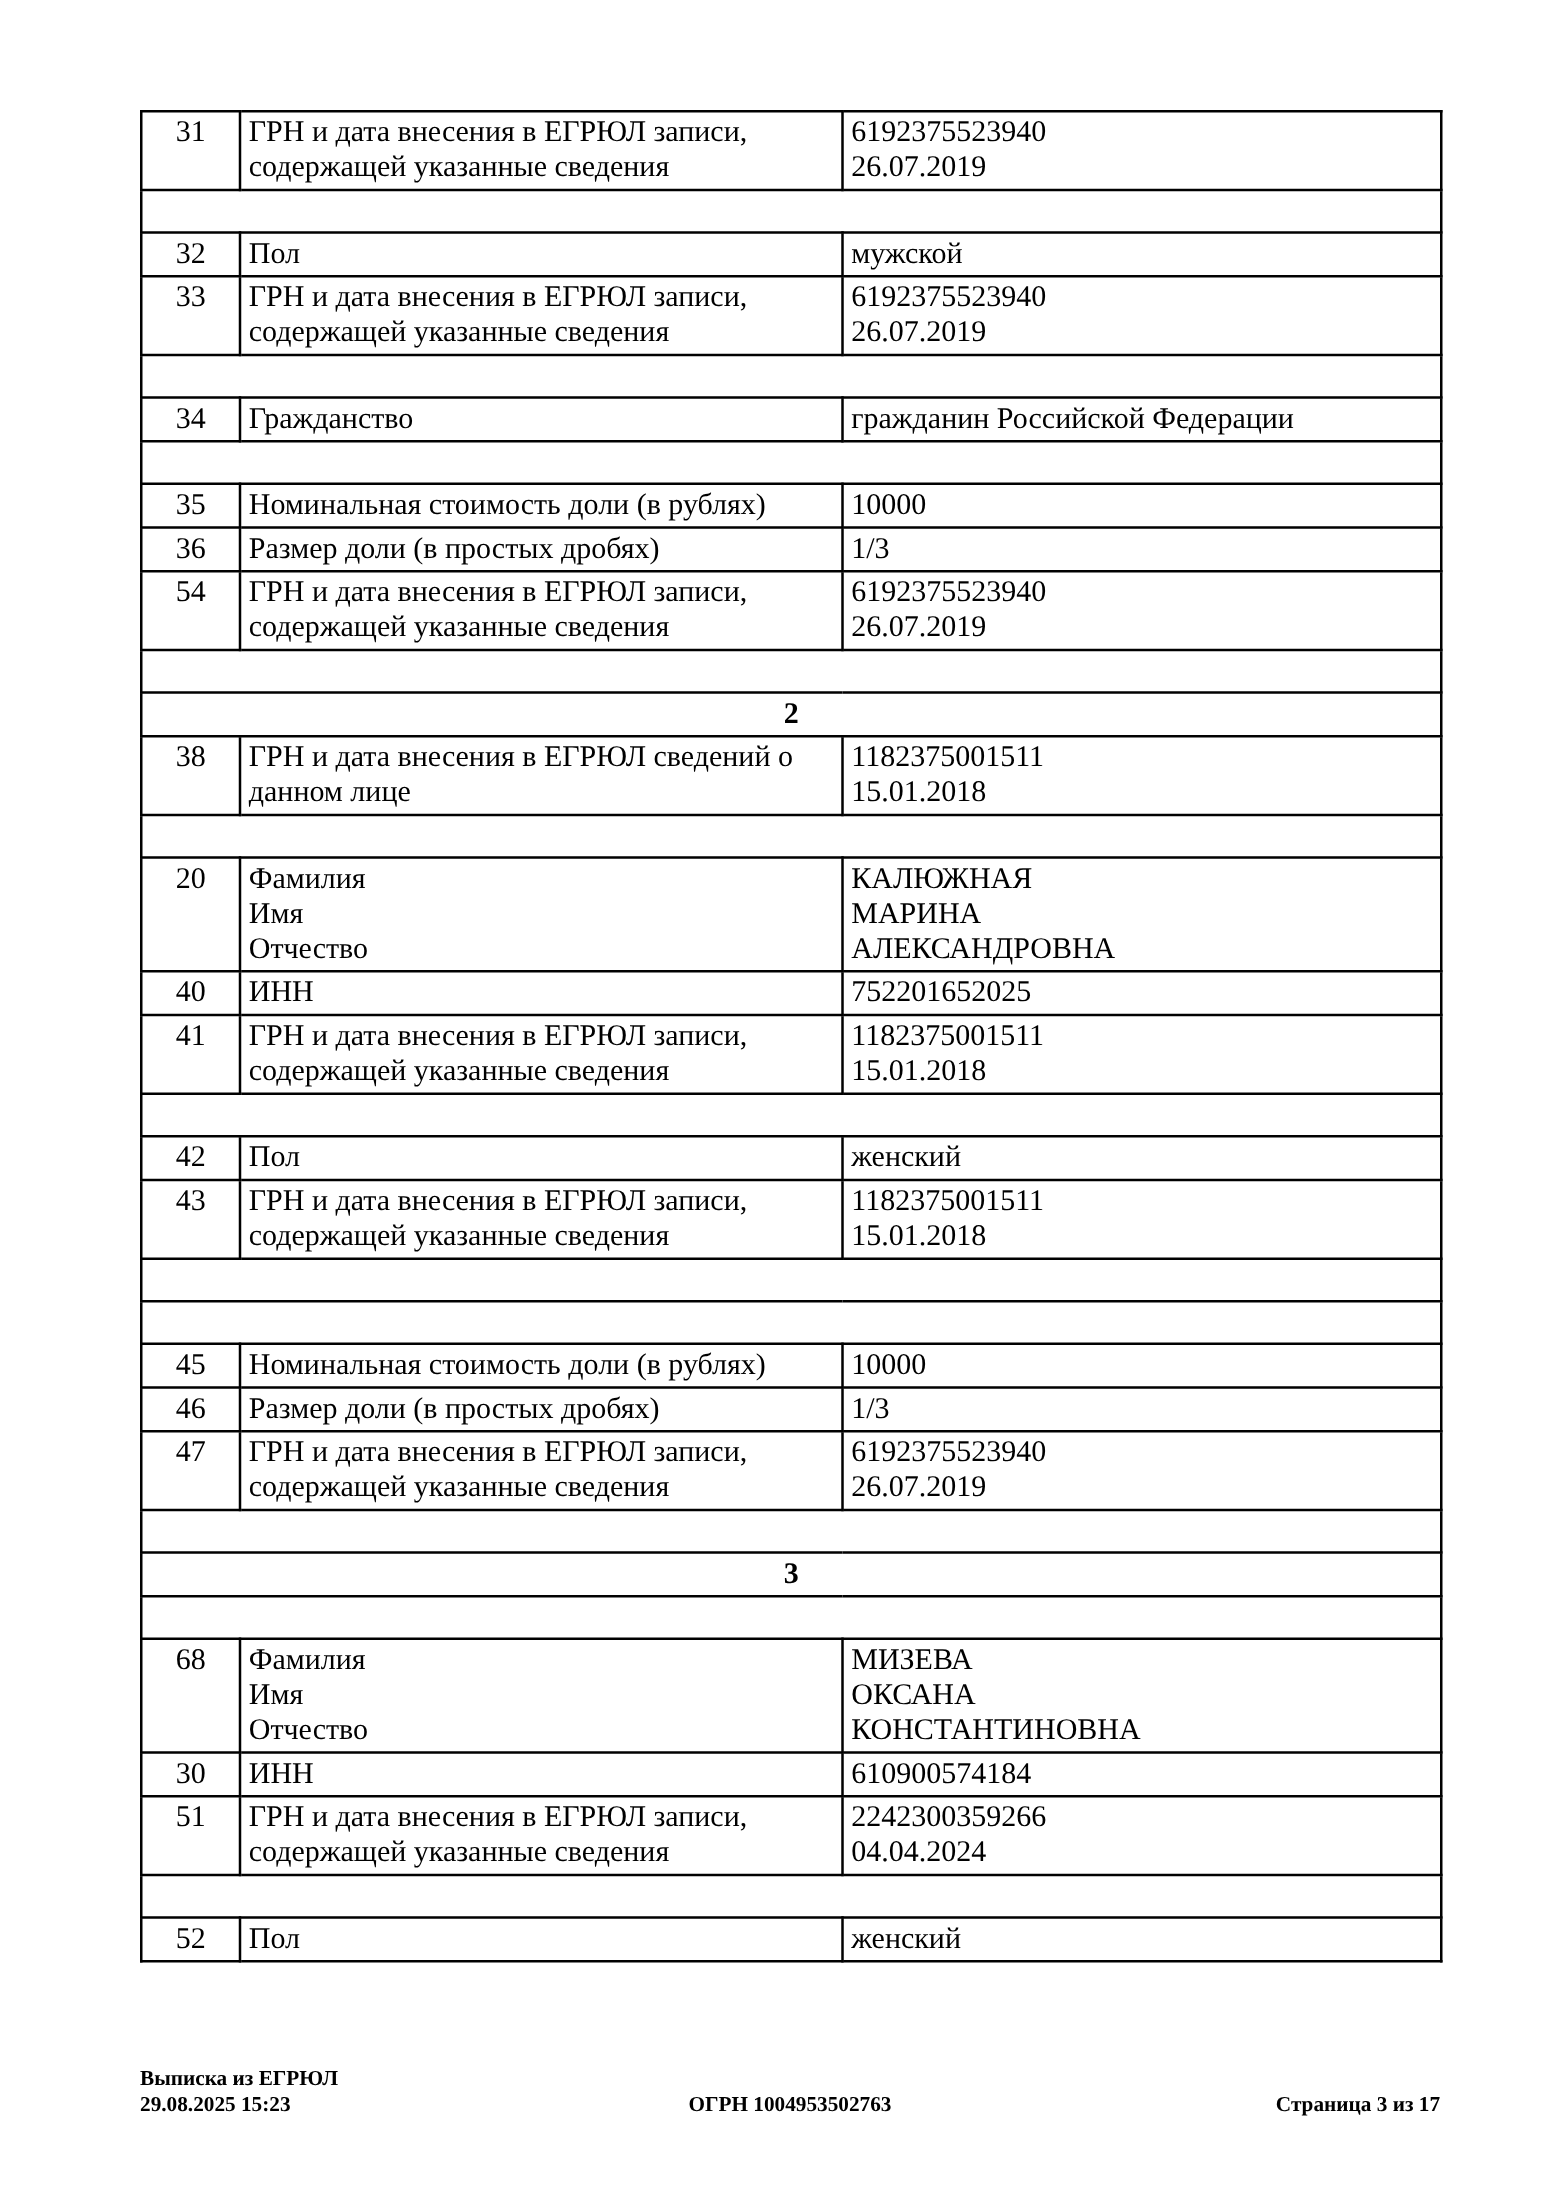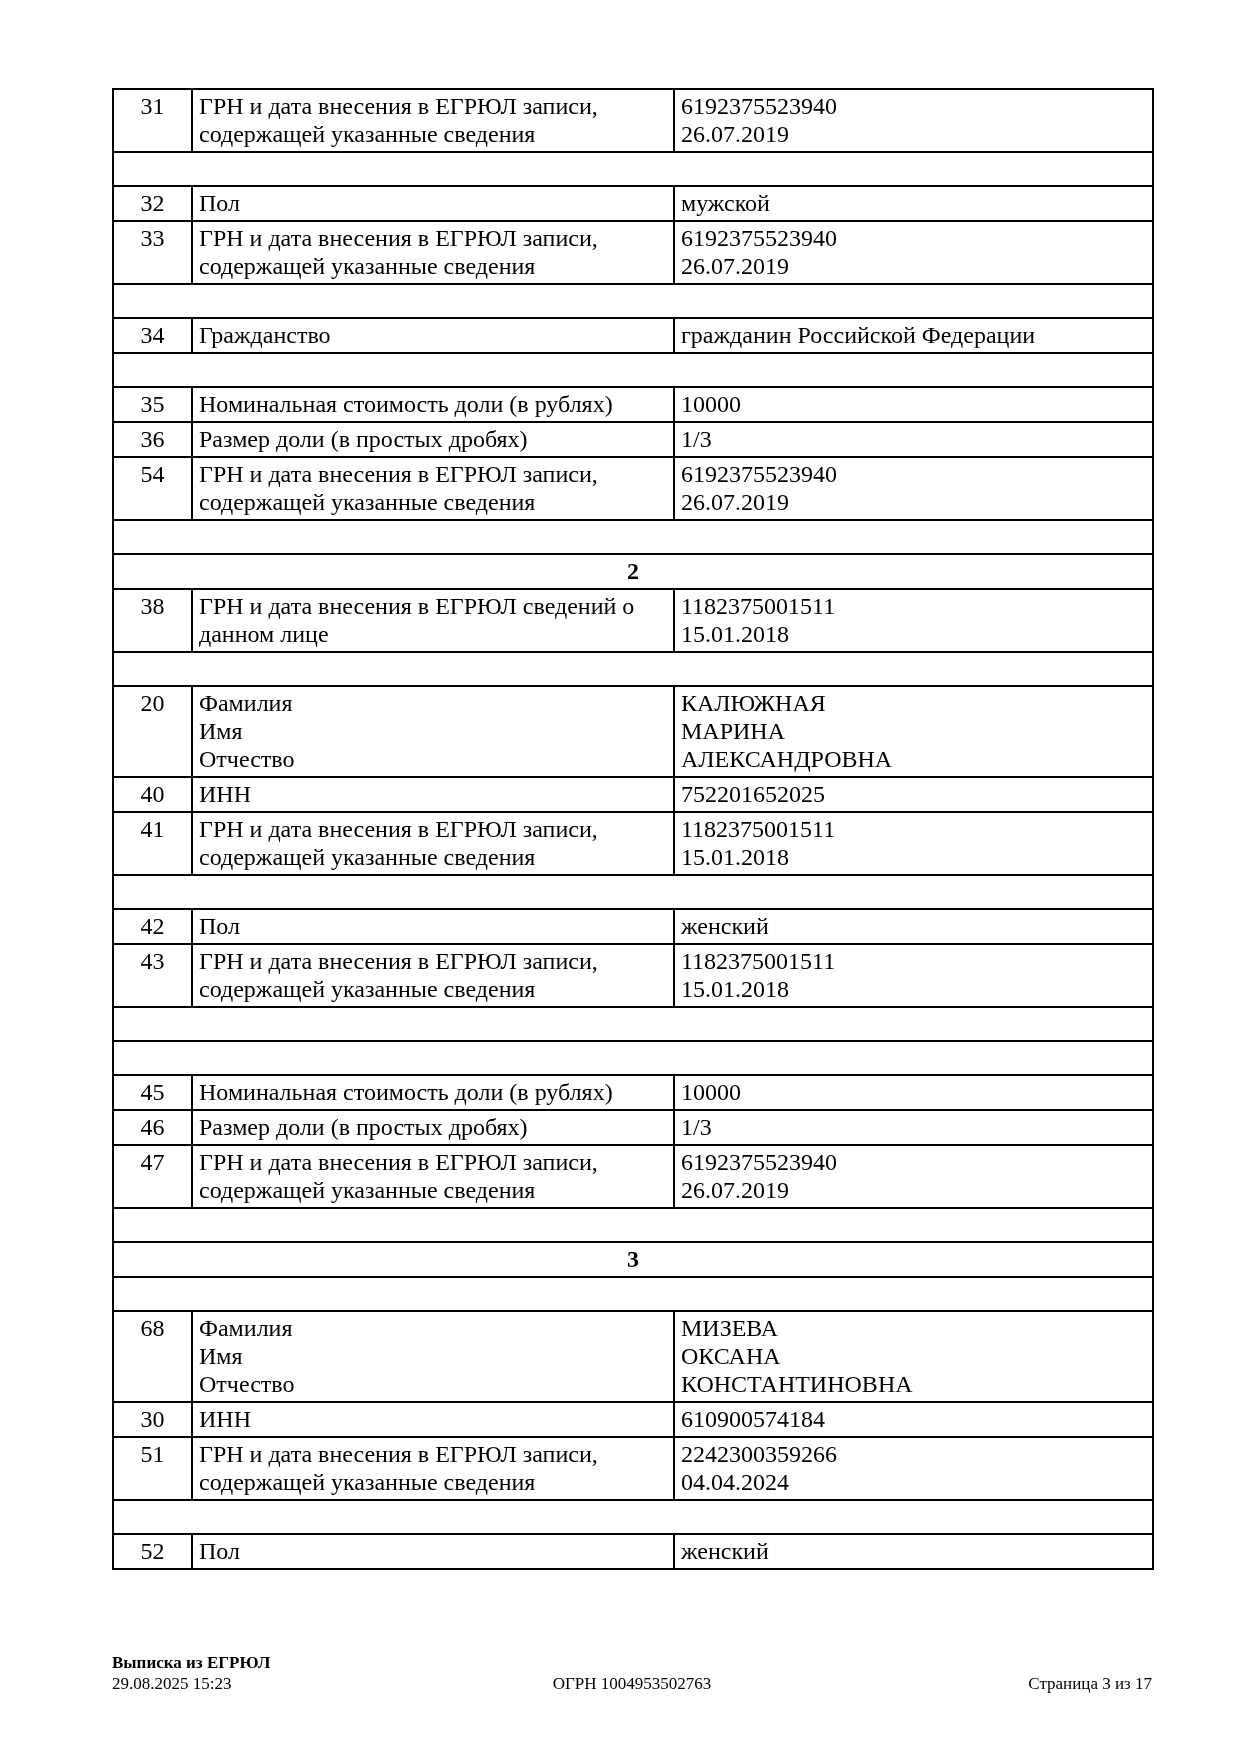--- a/index.html
+++ b/index.html
@@ -52,22 +52,23 @@
     position: absolute;
     left: 112px;
     top: 1652px;
     width: 1040px;
     font-size: 17px;
     line-height: 21px;
   }
   .footer-title { font-weight: bold; }
   .footer-row {
     display: flex;
-    justify-content: flex-end;
+    justify-content: space-between;
     align-items: baseline;
+    font-weight: bold;
   }
   .footer-row .f-left  { flex: 1; text-align: left; }
   .footer-row .f-center{ flex: 1; text-align: center; }
   .footer-row .f-right { flex: 1; text-align: right; }
 </style>
 </head>
 <body>
 
 <div class="page">
 

